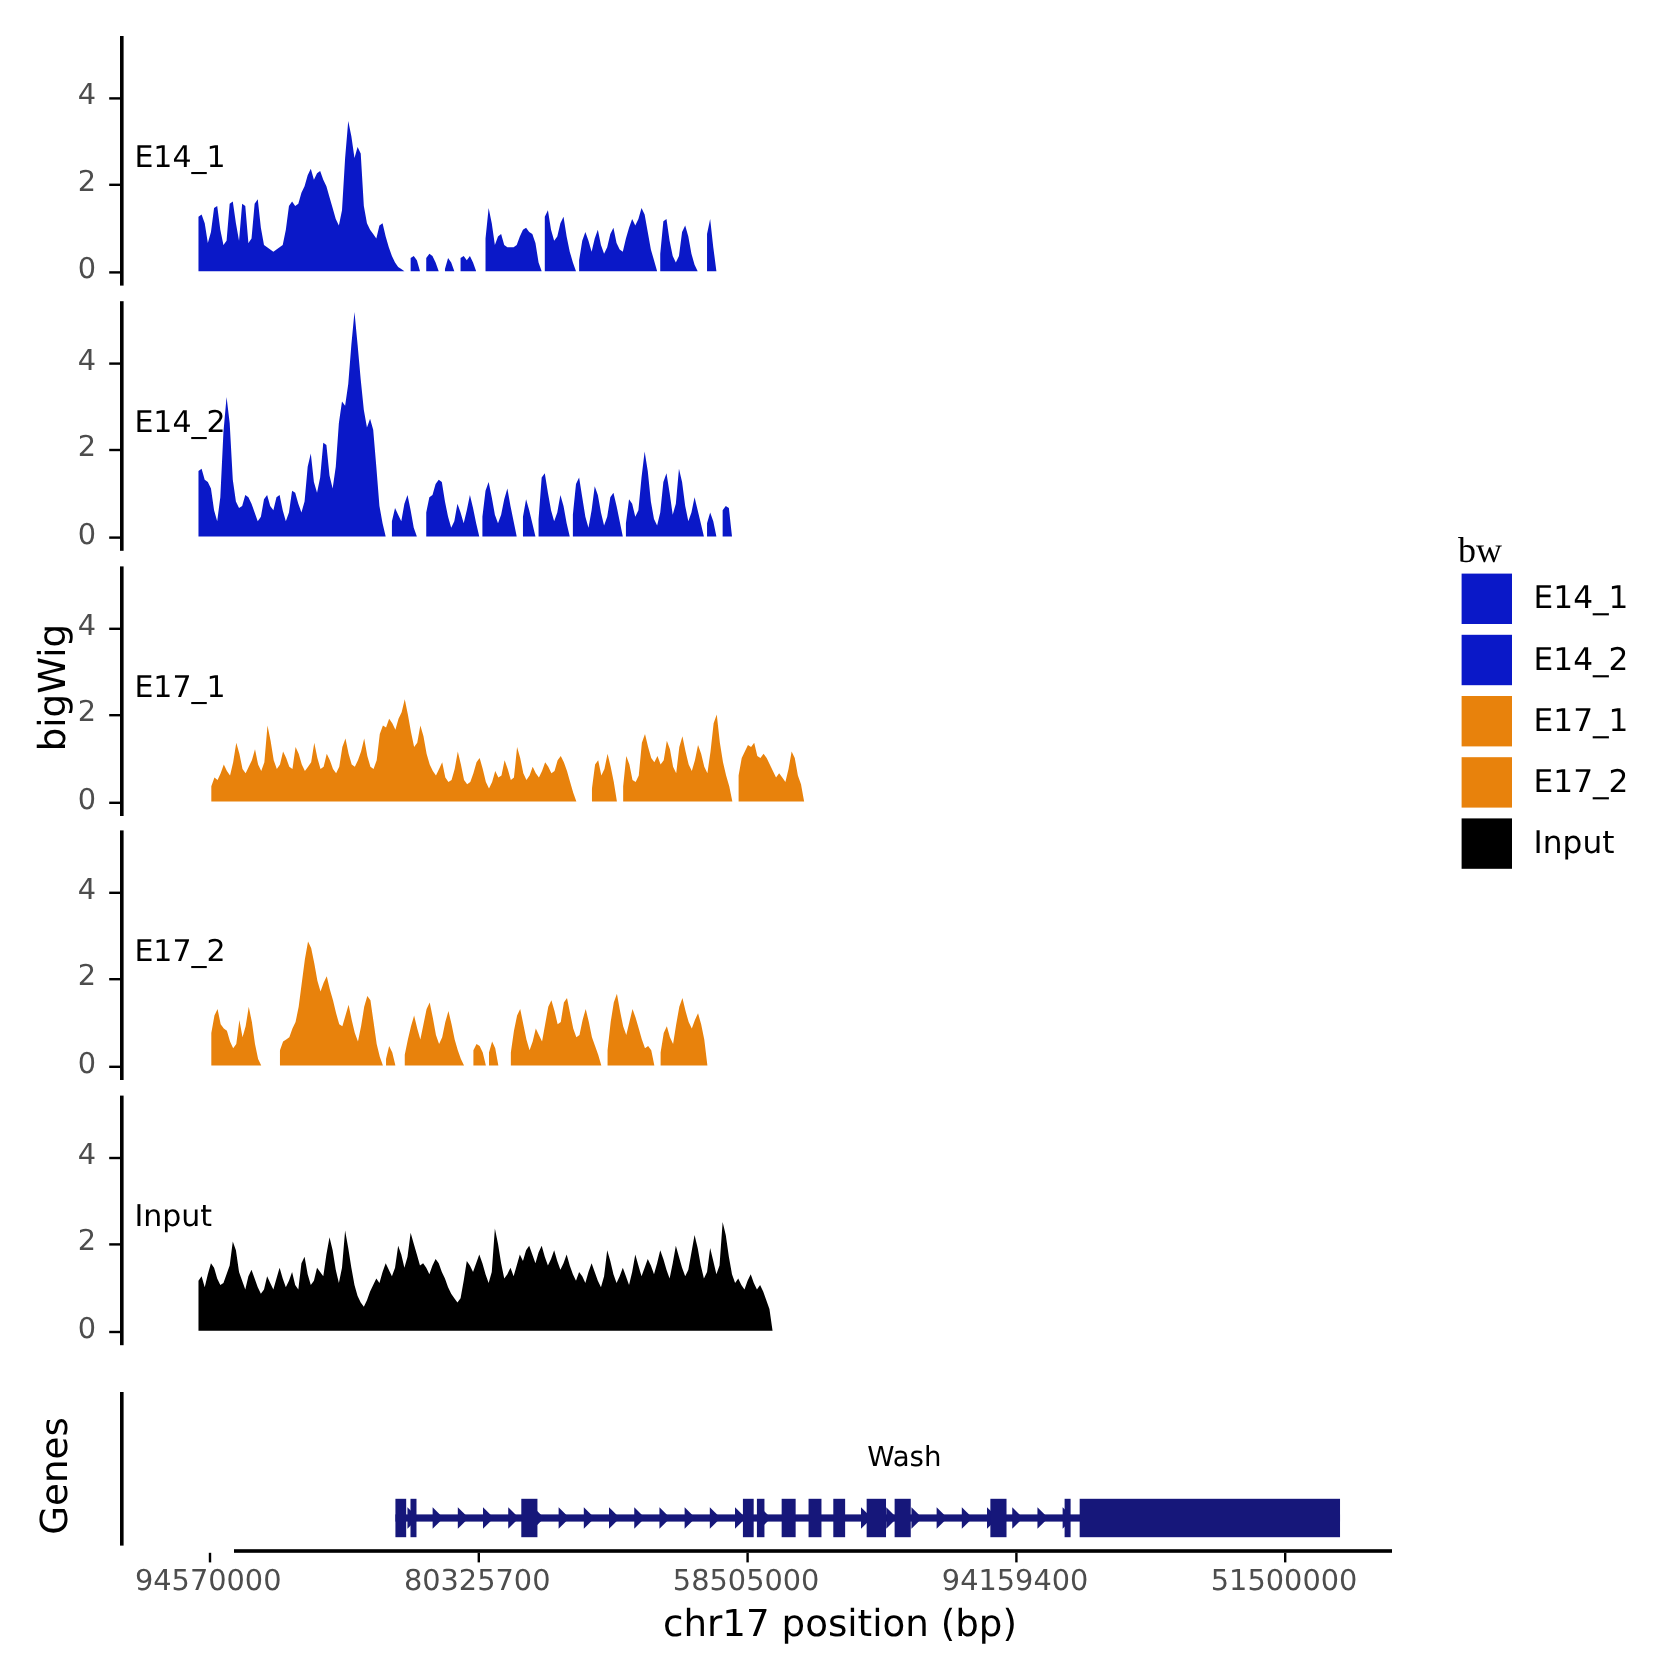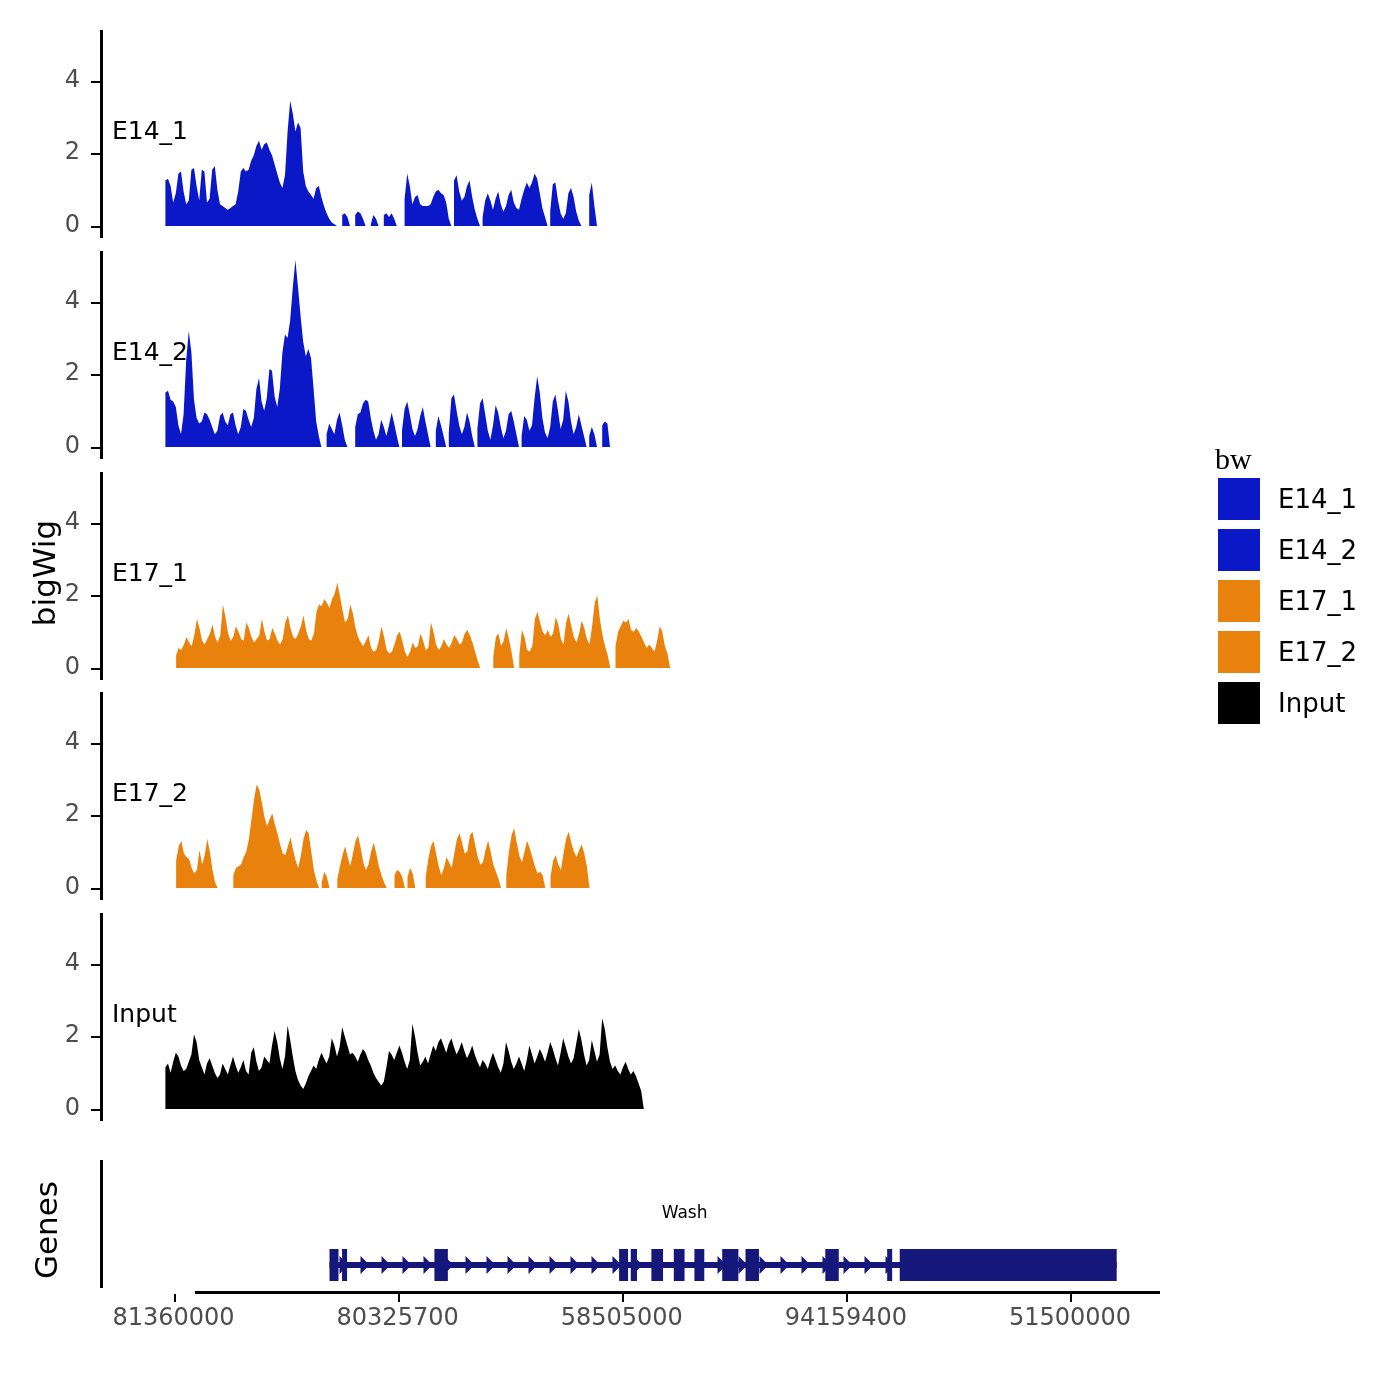--- a/index.html
+++ b/index.html
@@ -31,21 +31,21 @@
   .xtick{position:absolute;background:#000;width:2px;height:8px;}
   .xticklab{
     position:absolute;font-size:24px;color:#4d4d4d;white-space:nowrap;
     text-align:center;
   }
   .xaxis-title{
     position:absolute;font-size:31px;color:#000;white-space:nowrap;text-align:center;
   }
 
   .gene-name{
-    position:absolute;font-size:17px;color:#000;white-space:nowrap;text-align:center;
+    position:absolute;font-size:23px;color:#000;white-space:nowrap;text-align:right;
   }
 
   .legend{position:absolute;}
   .legend-title{position:absolute;font-size:30px;color:#000;}
   .legend-key{position:absolute;width:42px;height:42px;}
   .legend-lab{position:absolute;font-size:26px;color:#000;white-space:nowrap;line-height:42px;}
 </style>
 </head>
 <body>
 
@@ -175,30 +175,31 @@
           <rect x="825.3103448275863" y="89" width="13.44827586206884" height="32" fill="#16177A"></rect>
           <rect x="887.1724137931035" y="89" width="5" height="32" fill="#16177A"></rect>
           <rect x="899.7241379310344" y="89" width="216.96551724137953" height="32" fill="#16177A"></rect>
         </svg>
       </div>
     </div>
 
   <div id="xaxis">
       <div class="xaxis-line" style="left: 195px; top: 1291px; width: 965px;"></div>
       <div class="xtick" style="left: 173.517px; top: 1294px;"></div>
-      <div class="xticklab" style="left: 83.5172px; top: 1303px; width: 180px;">81360000</div>
+      <div class="xticklab" style="left: 83.5172px; top: 1303px; width: 180px;">94570000</div>
       <div class="xtick" style="left: 397.655px; top: 1294px;"></div>
       <div class="xticklab" style="left: 307.655px; top: 1303px; width: 180px;">80325700</div>
       <div class="xtick" style="left: 621.793px; top: 1294px;"></div>
       <div class="xticklab" style="left: 531.793px; top: 1303px; width: 180px;">58505000</div>
       <div class="xtick" style="left: 845.931px; top: 1294px;"></div>
       <div class="xticklab" style="left: 755.931px; top: 1303px; width: 180px;">94159400</div>
       <div class="xtick" style="left: 1070.07px; top: 1294px;"></div>
       <div class="xticklab" style="left: 980.069px; top: 1303px; width: 180px;">51500000</div>
     </div>
+  <div class="xaxis-title" style="left:330px; top:1335px; width:740px;">chr17 position (bp)</div>
 
   <div class="legend" style="left:1210px; top:430px;">
     <div class="legend-title" style="left:5px; top:12px;font-family:Liberation Serif, serif;">bw</div>
     <div id="legend-items">
         <div class="legend-key" style="background: rgb(10, 24, 200); left: 8px; top: 48px;"></div>
         <div class="legend-lab" style="left: 68px; top: 48px;">E14_1</div>
         <div class="legend-key" style="background: rgb(10, 24, 200); left: 8px; top: 99px;"></div>
         <div class="legend-lab" style="left: 68px; top: 99px;">E14_2</div>
         <div class="legend-key" style="background: rgb(232, 130, 12); left: 8px; top: 150px;"></div>
         <div class="legend-lab" style="left: 68px; top: 150px;">E17_1</div>

